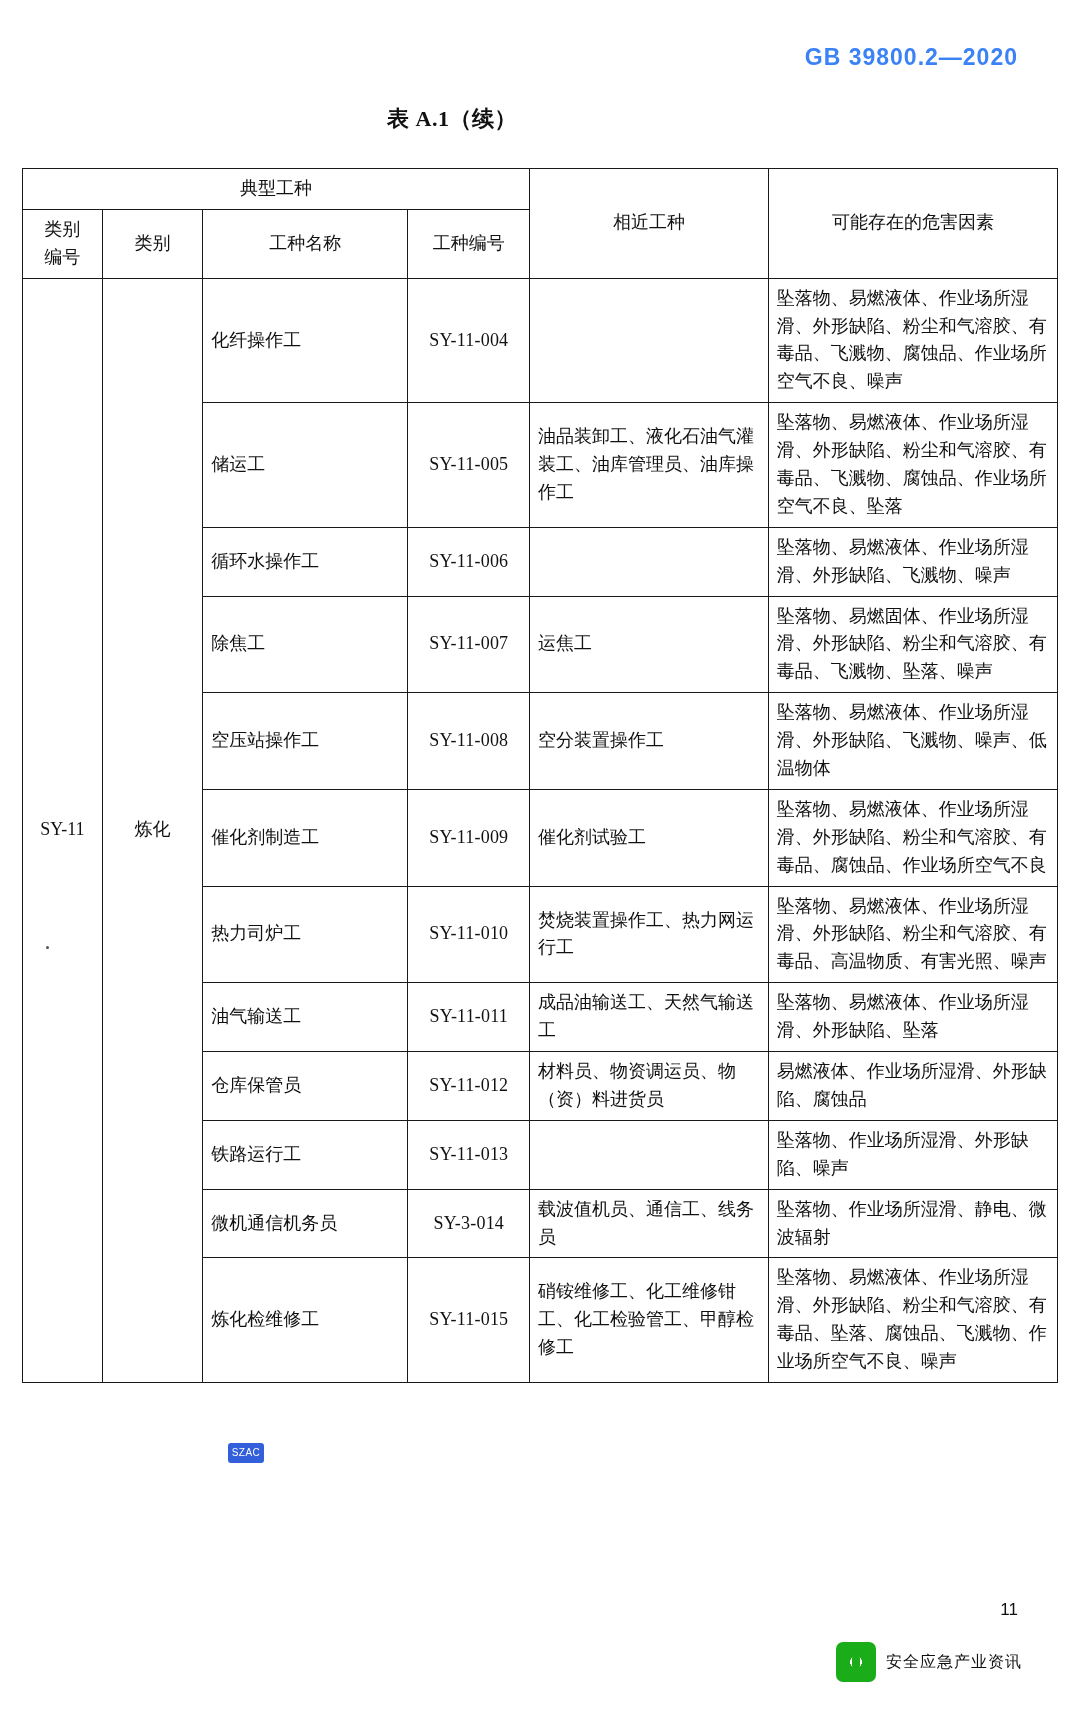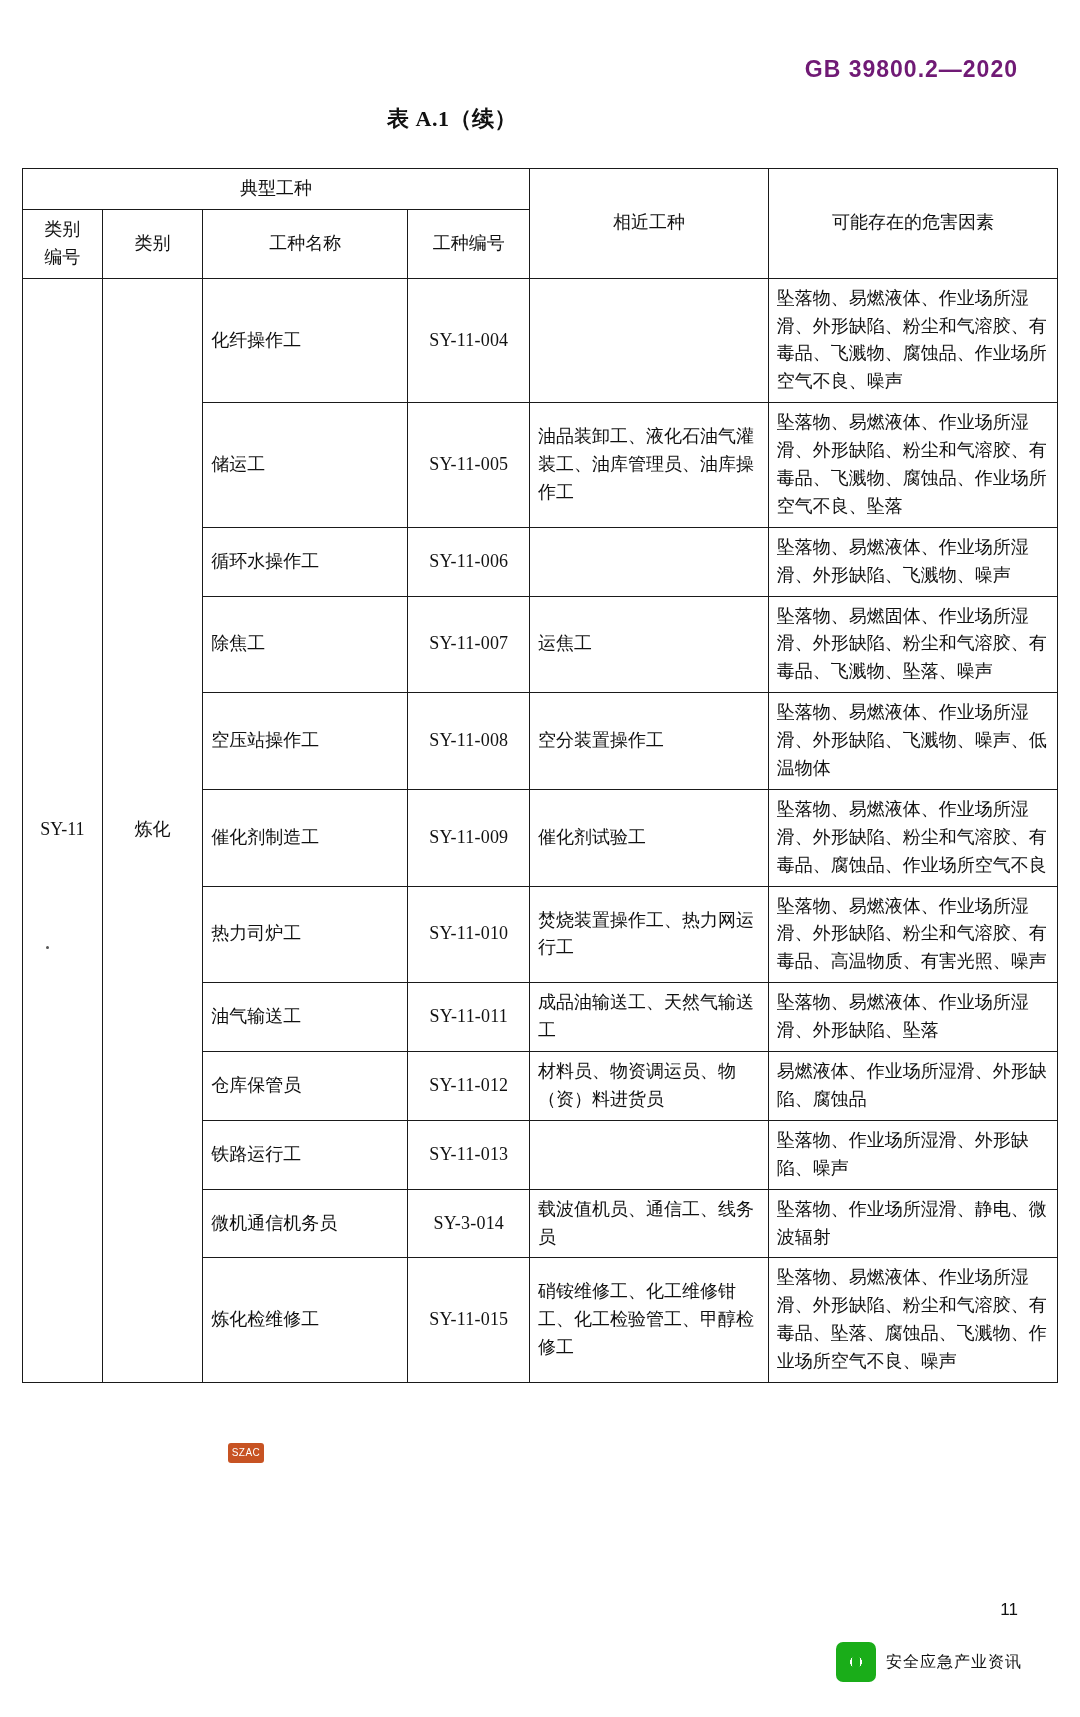--- a/index.html
+++ b/index.html
@@ -15,27 +15,27 @@
     color: #111111;
     overflow: hidden;
   }
   .page {
     position: absolute;
     inset: 0;
     padding: 0;
   }
   .header-std {
     position: absolute;
-    top: 56px;
+    top: 44px;
     right: 62px;
     font-family: "Liberation Sans", sans-serif;
     font-weight: bold;
     font-size: 23px;
     letter-spacing: 1px;
-    color: #701a75;
+    color: #3b82f6;
   }
   .table-caption {
     position: absolute;
     top: 104px;
     left: 0;
     width: 1024px;
     text-align: center;
     font-size: 22px;
     font-weight: bold;
     font-family: "Liberation Serif", serif;
@@ -83,21 +83,21 @@
   .vcat-num, .vcat {
     text-align: center;
     font-size: 19px;
   }
   .watermark {
     position: absolute;
     left: 228px;
     top: 1443px;
     width: 36px;
     height: 20px;
-    background: #c2410c;
+    background: #1d4ed8;
     border-radius: 3px;
     color: #fff;
     font-size: 10px;
     line-height: 20px;
     text-align: center;
     font-family: "Liberation Sans", sans-serif;
     letter-spacing: 0.5px;
     opacity: 0.9;
   }
   .page-number {

